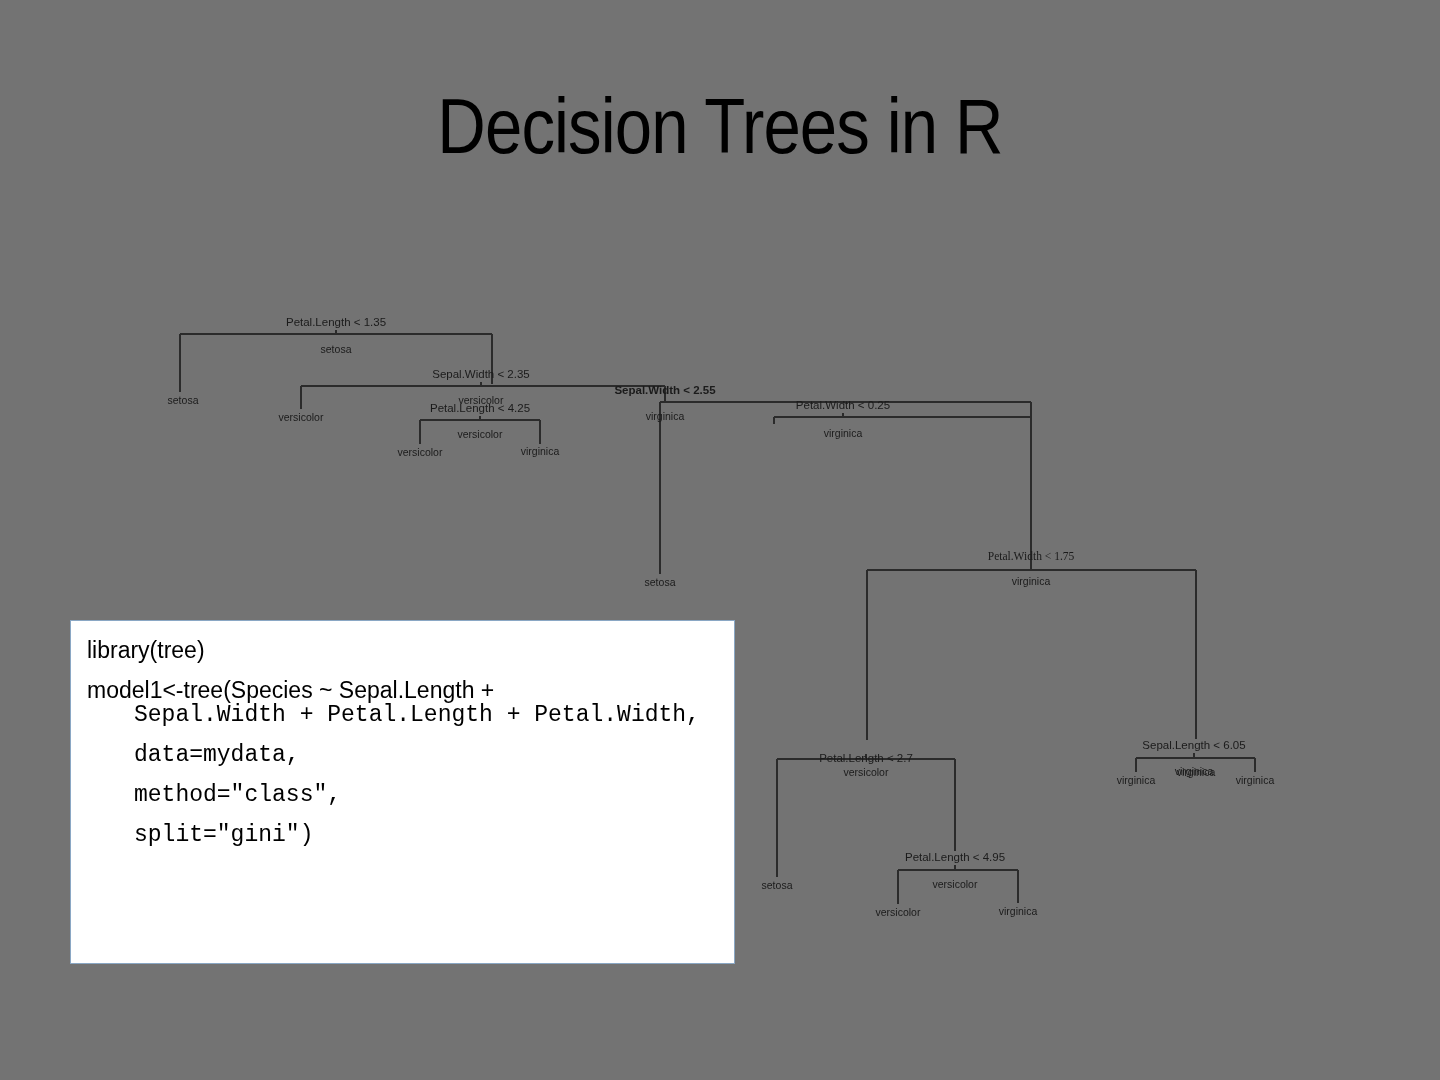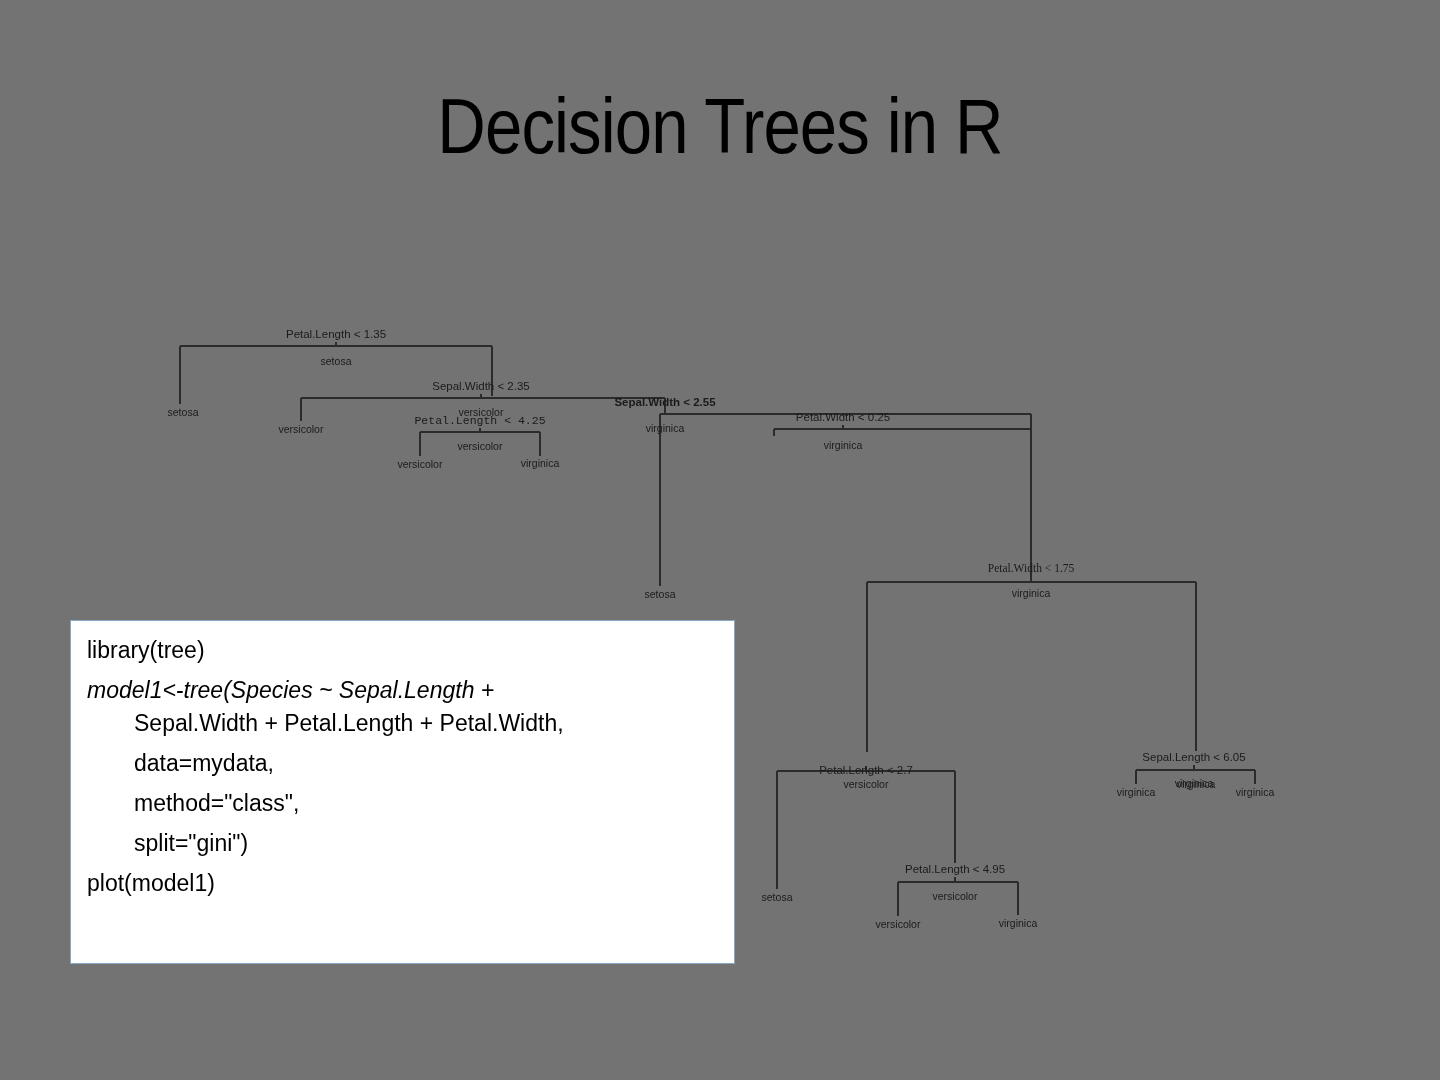--- a/index.html
+++ b/index.html
@@ -31,21 +31,21 @@
     transform: scaleX(0.86);
     transform-origin: center top;
     white-space: nowrap;
     line-height: 1.05;
   }
 
   
   #tree-plot {
     position: absolute;
     left: 0;
-    top: 12px;
+    top: 0;
     width: 1440px;
     height: 868px;
   }
   #tree-svg {
     position: absolute;
     left: 0;
     top: 0;
   }
   .tree-label {
     position: absolute;
@@ -79,24 +79,24 @@
   .code-line {
     font-family: "Liberation Sans", sans-serif;
     font-size: 23px;
     color: #000000;
     line-height: 1.0;
     margin-bottom: 17px;
     white-space: pre;
   }
   .code-line.indent {
     padding-left: 47px;
+    font-family: Liberation Mono, monospace;
   }
   .code-line.wrap-first {
-    margin-bottom: 10px;
-    font-style: italic;
+    margin-bottom: 2px;
   }
 </style>
 </head>
 <body>
 
 <div id="slide">
 
   <div id="slide-title">Decision Trees in R</div>
 
   <div id="tree-plot">
@@ -146,21 +146,21 @@
 
         <path d="M955,865 L955,870"></path>
         <path d="M898,870 L1018,870"></path>
         <path d="M898,870 L898,904"></path>
         <path d="M1018,870 L1018,903"></path>
       </g>
     </svg>
 
     <div class="tree-label split-label" style="left:336px;top:316px;">Petal.Length &lt; 1.35</div>
     <div class="tree-label split-label" style="left:481px;top:368px;">Sepal.Width &lt; 2.35</div>
-    <div class="tree-label split-label" style="left:480px;top:402px;font-family:Liberation Mono, monospace;">Petal.Length &lt; 4.25</div>
+    <div class="tree-label split-label" style="left:480px;top:402px;">Petal.Length &lt; 4.25</div>
     <div class="tree-label split-label" style="left:665px;top:384px;font-weight:bold;">Sepal.Width &lt; 2.55</div>
     <div class="tree-label split-label" style="left:843px;top:399px;">Petal.Width &lt; 0.25</div>
     <div class="tree-label split-label" style="left:1031px;top:550px;font-family:Liberation Serif, serif;">Petal.Width &lt; 1.75</div>
     <div class="tree-label split-label" style="left:866px;top:740px;margin-top:12px;">Petal.Length &lt; 2.7</div>
     <div class="tree-label split-label" style="left:1194px;top:739px;">Sepal.Length &lt; 6.05</div>
     <div class="tree-label split-label" style="left:955px;top:851px;">Petal.Length &lt; 4.95</div>
 
     <div class="tree-label node-label" style="left:336px;top:343px;">setosa</div>
     <div class="tree-label node-label" style="left:481px;top:394px;">versicolor</div>
     <div class="tree-label node-label" style="left:480px;top:428px;">versicolor</div>
@@ -185,16 +185,15 @@
 
   </div>
 
   <div id="code-box">
     <div class="code-line">library(tree)</div>
     <div class="code-line wrap-first">model1&lt;-tree(Species ~ Sepal.Length +</div>
     <div class="code-line indent">Sepal.Width + Petal.Length + Petal.Width,</div>
     <div class="code-line indent">data=mydata,</div>
     <div class="code-line indent">method="class",</div>
     <div class="code-line indent">split="gini")</div>
-    <div class="code-line">plot(model1)</div>
   </div>
 
 </div>
 
 </body></html>

